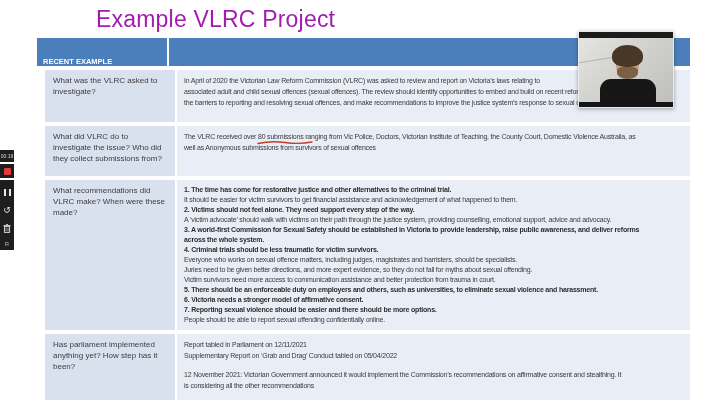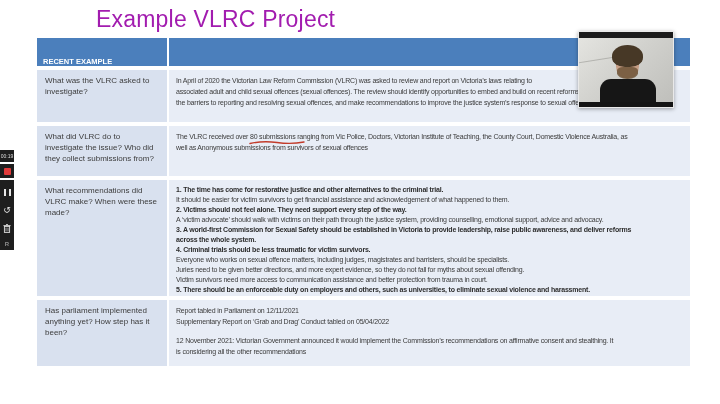--- a/index.html
+++ b/index.html
@@ -16,30 +16,30 @@
   .vlrc-table{position:absolute;left:37px;top:38px;width:653px;}
   .t-head{display:flex;height:28px;background:#4b7fbc;}
   .t-head .c1{
     width:132px;box-sizing:border-box;border-right:2px solid #fff;
     padding:19px 6px;color:#fff;font-weight:bold;font-size:7.5px;
   }
   .t-head .c2{
     flex:1;position:relative;box-sizing:border-box;
     padding:5px 6px;color:#fff;font-weight:bold;font-size:7.5px;white-space:nowrap;overflow:hidden;
   }
-  .t-row{display:flex;margin-top:4px;position:relative;}
+  .t-row{display:flex;margin-top:4px;position:relative;margin-left:8px;}
   .q-cell{
     width:132px;box-sizing:border-box;border-right:2px solid #fff;
     background:#d9e1ef;padding:5px 8px;font-size:8px;line-height:11px;color:#3c3c3c;
   }
   .a-cell{
     flex:1;position:relative;box-sizing:border-box;background:#e8edf6;
     padding:5px 7px;font-size:7px;color:#3a3a3a;letter-spacing:-0.2px;overflow:hidden;
   }
-  .r1{height:52px}.r2{height:50px}.r3{height:116px}.r4{height:66px}
+  .r1{height:52px}.r2{height:50px}.r3{height:150px}.r4{height:66px}
   .ln{white-space:pre;overflow:hidden;line-height:11px;}
   .r3 .ln{line-height:10px;}
   .b{font-weight:bold;color:#2e2e2e;}
   .gap-above{margin-top:8px;}
   .squiggle{position:absolute;pointer-events:none;}
   .sq-head{left:88px;top:13px;}
   .sq-80{left:80px;top:13px;}
   
   .webcam{
     position:absolute;left:578px;top:31px;width:96px;height:77px;

